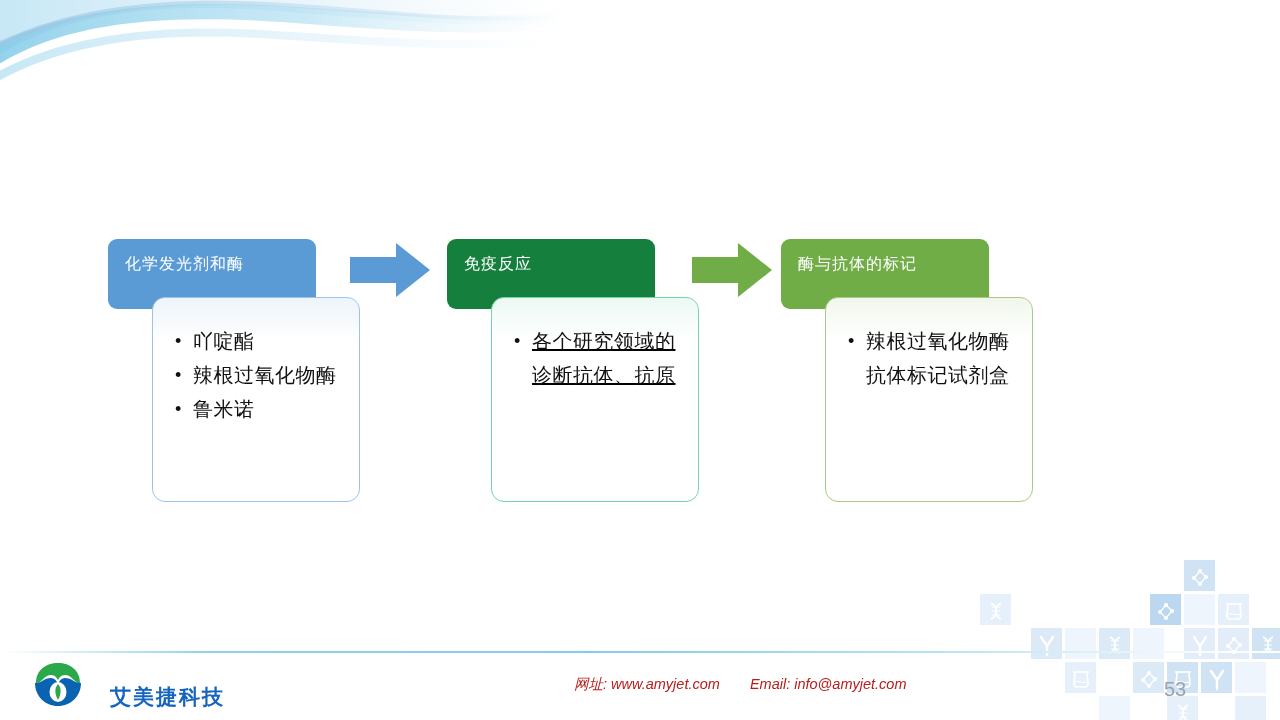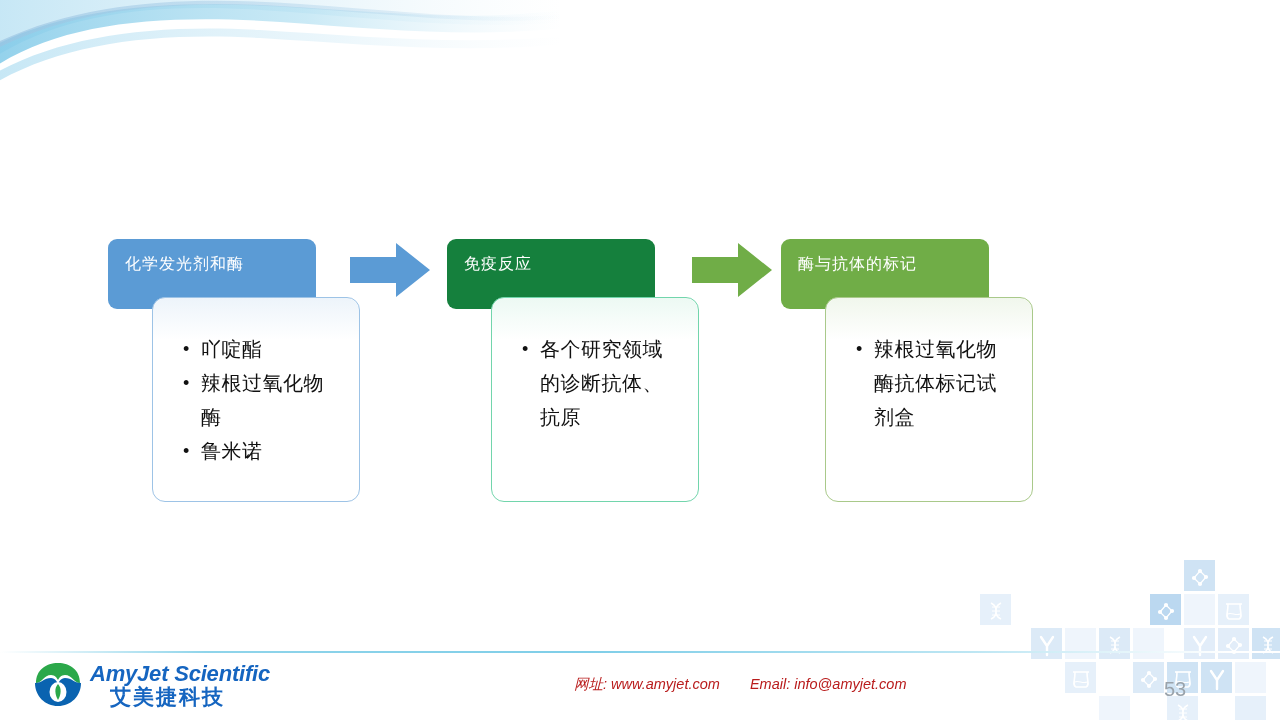--- a/index.html
+++ b/index.html
@@ -77,39 +77,39 @@
     left: 44px;
     width: 208px;
     height: 205px;
     box-sizing: border-box;
     border-radius: 13px;
     background: #ffffff;
     z-index: 2;
     padding: 22px 10px 0 18px;
   }
   .g1 .body-card { border: 1.4px solid #9DC3E6; }
-  .g2 .body-card { border: 1.4px solid #72D5AC; }
+  .g2 .body-card { border: 1.4px solid #72D5AC; text-decoration: underline; }
   .g3 .body-card { border: 1.4px solid #A9C98A; }
 
   
   .body-card::before {
     content: "";
     position: absolute;
     left: 0; top: 0;
     width: 100%;
     height: 42px;
     border-radius: 13px 13px 0 0;
     pointer-events: none;
   }
   .g1 .body-card::before { background: linear-gradient(to bottom, rgba(91,155,213,0.11), rgba(91,155,213,0)); }
   .g2 .body-card::before { background: linear-gradient(to bottom, rgba(70,197,139,0.10), rgba(70,197,139,0)); }
   .g3 .body-card::before { background: linear-gradient(to bottom, rgba(112,173,71,0.10), rgba(112,173,71,0)); }
 
   .bullets {
-    margin: 12px;
+    margin: 4px;
     padding: 0;
     list-style: none;
     position: relative;
     z-index: 3;
   }
   .bullets li {
     position: relative;
     padding-left: 18px;
     font-size: 20px;
     line-height: 34px;
@@ -368,21 +368,20 @@
 
   <div class="footer-rule"></div>
 
   <div class="logo">
     <svg class="logo-mark" viewBox="0 0 52 46">
       <path d="M4,22 C4,9 14,2 26,2 C38,2 48,9 48,22 C42,22 40,14 33,14 C29,14 27,17 26,19 C25,17 23,14 19,14 C12,14 10,22 4,22 Z" fill="#2BA84A"></path>
       <path d="M3,22 C10,22 12,17 19,17 C23,17 26,21 26,25 C26,21 29,17 33,17 C40,17 42,22 49,22 C49,35 39,45 26,45 C13,45 3,35 3,22 Z" fill="#0A63B0"></path>
       <ellipse cx="26" cy="31" rx="8.5" ry="10" fill="#ffffff"></ellipse>
       <path d="M26,23 C22,27 23,34 26,39 C29,34 30,27 26,23 Z" fill="#2BA84A"></path>
     </svg>
-    <div class="logo-text-en">AmyJet Scientific</div>
     <div class="logo-text-cn">艾美捷科技</div>
   </div>
 
   <div class="contact">
     <span>网址:</span>
     <span>www.amyjet.com</span>
     <span class="sep"></span>
     <span>Email:</span>
     <span>info@amyjet.com</span>
   </div>

